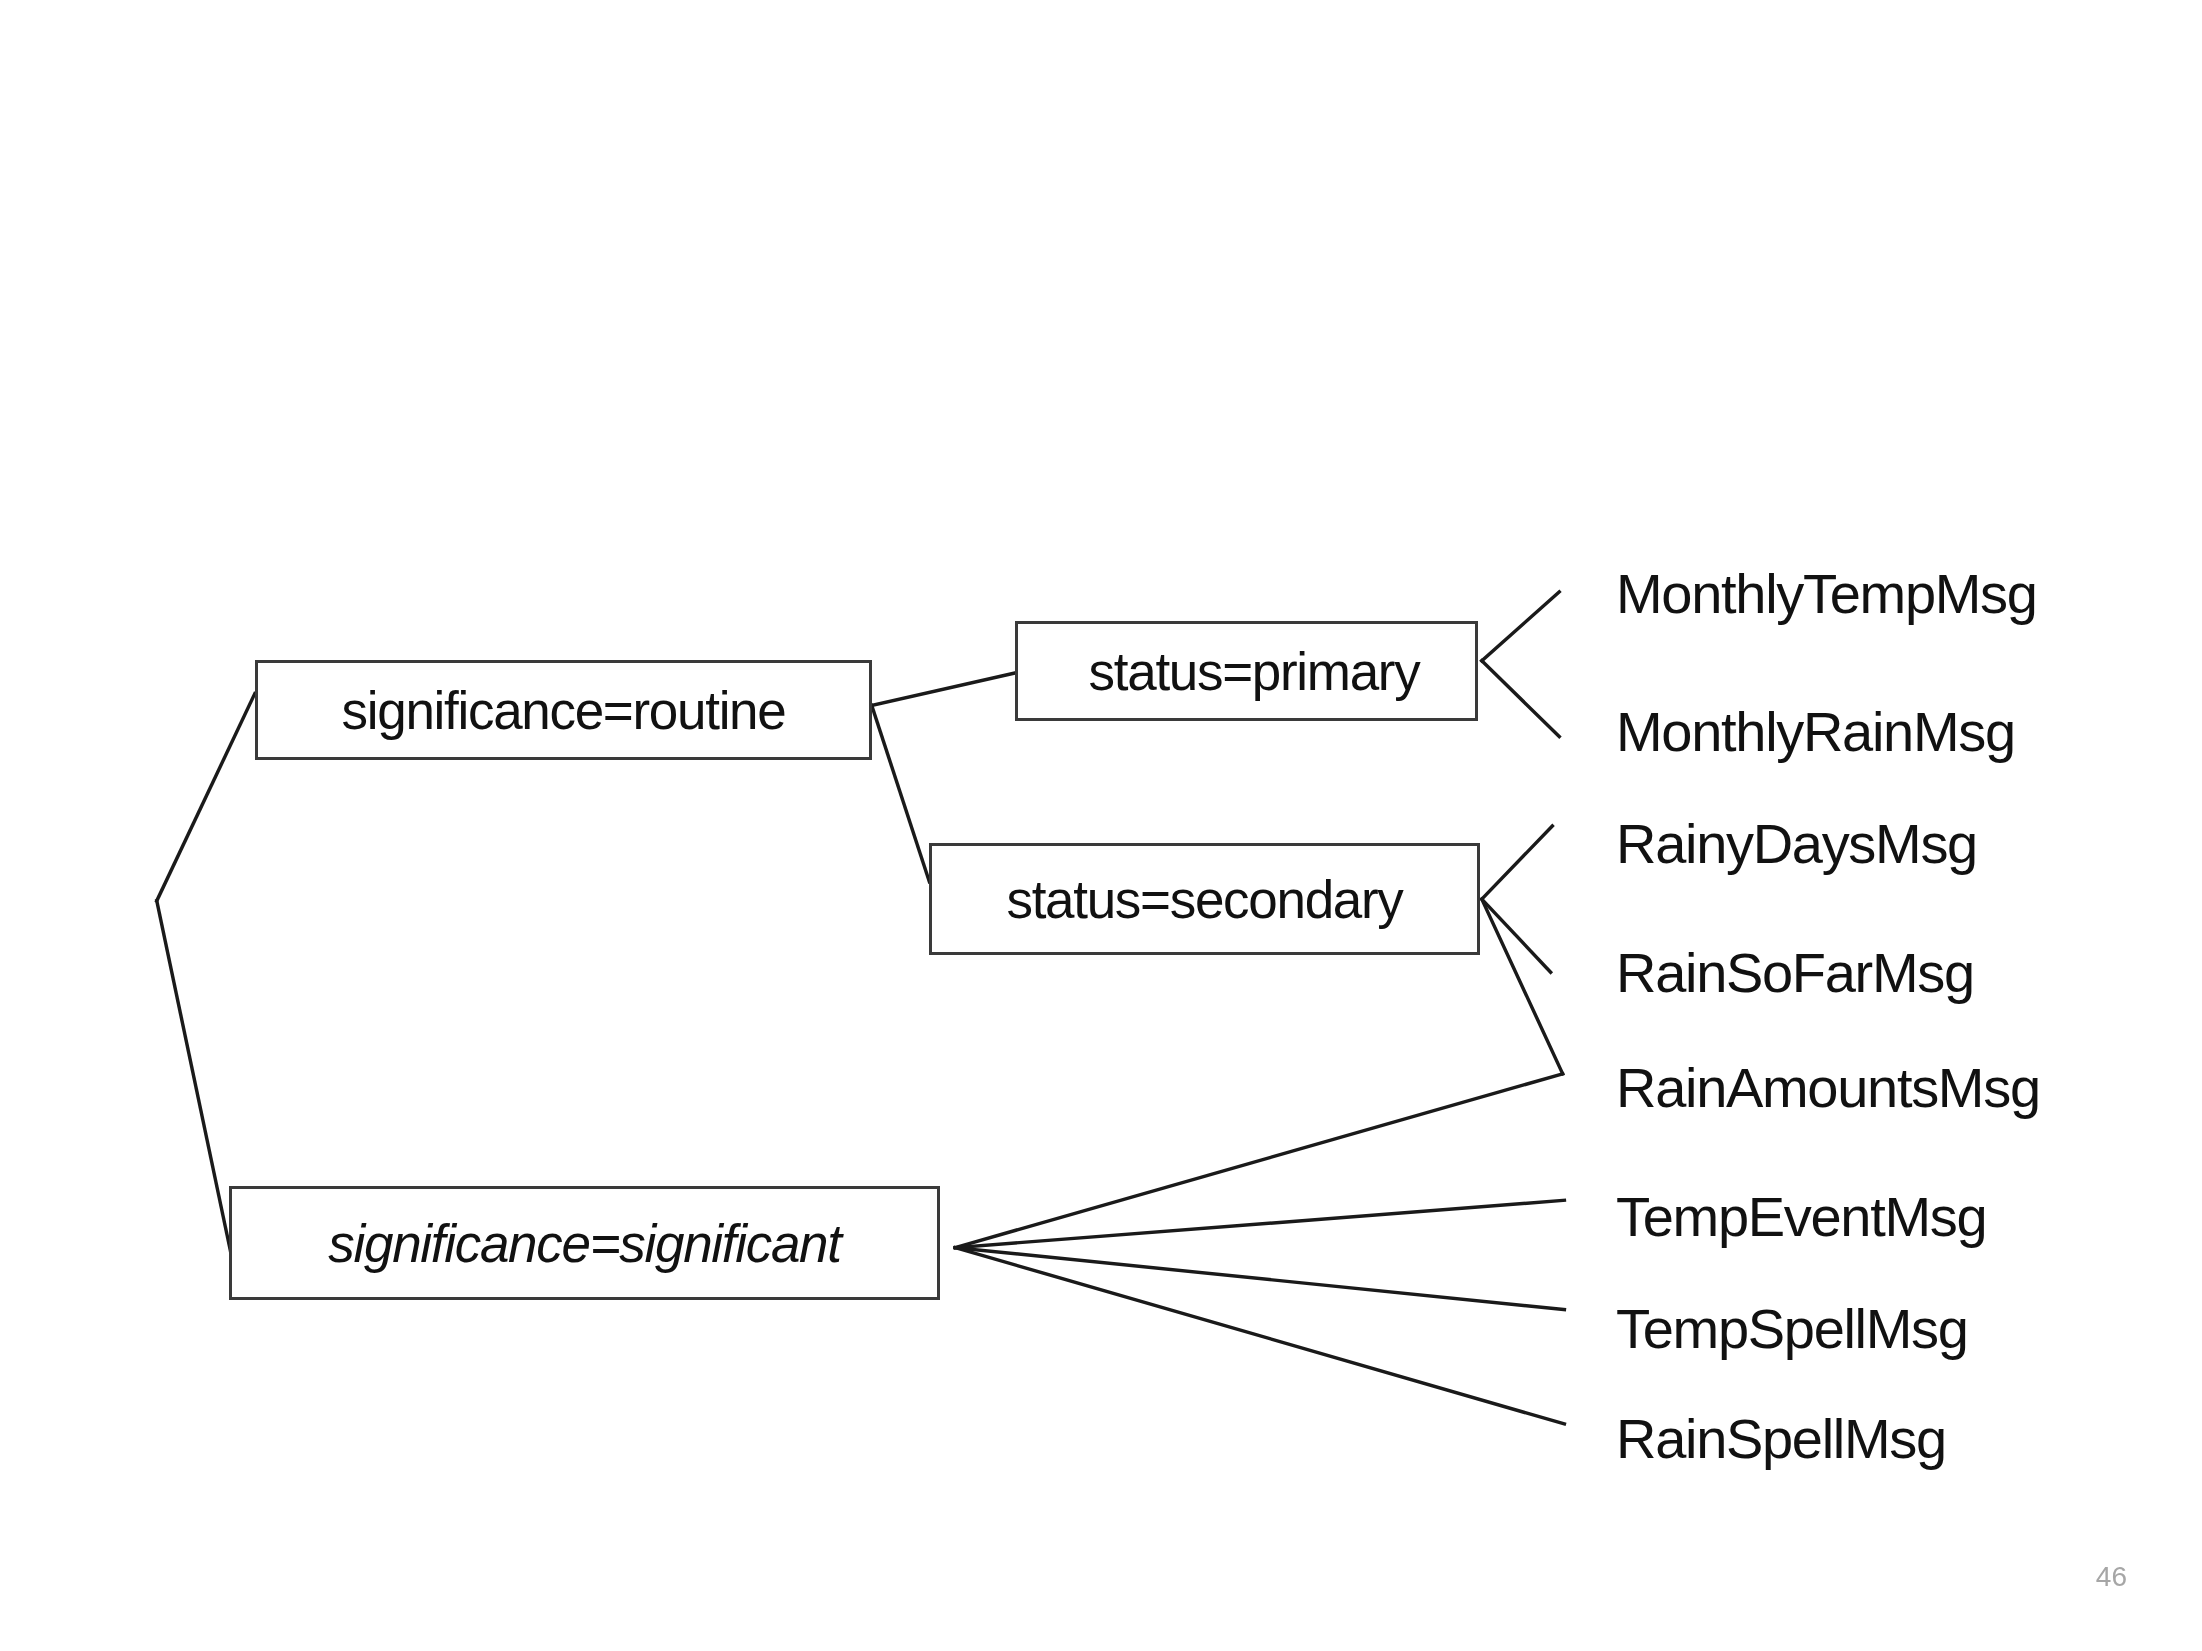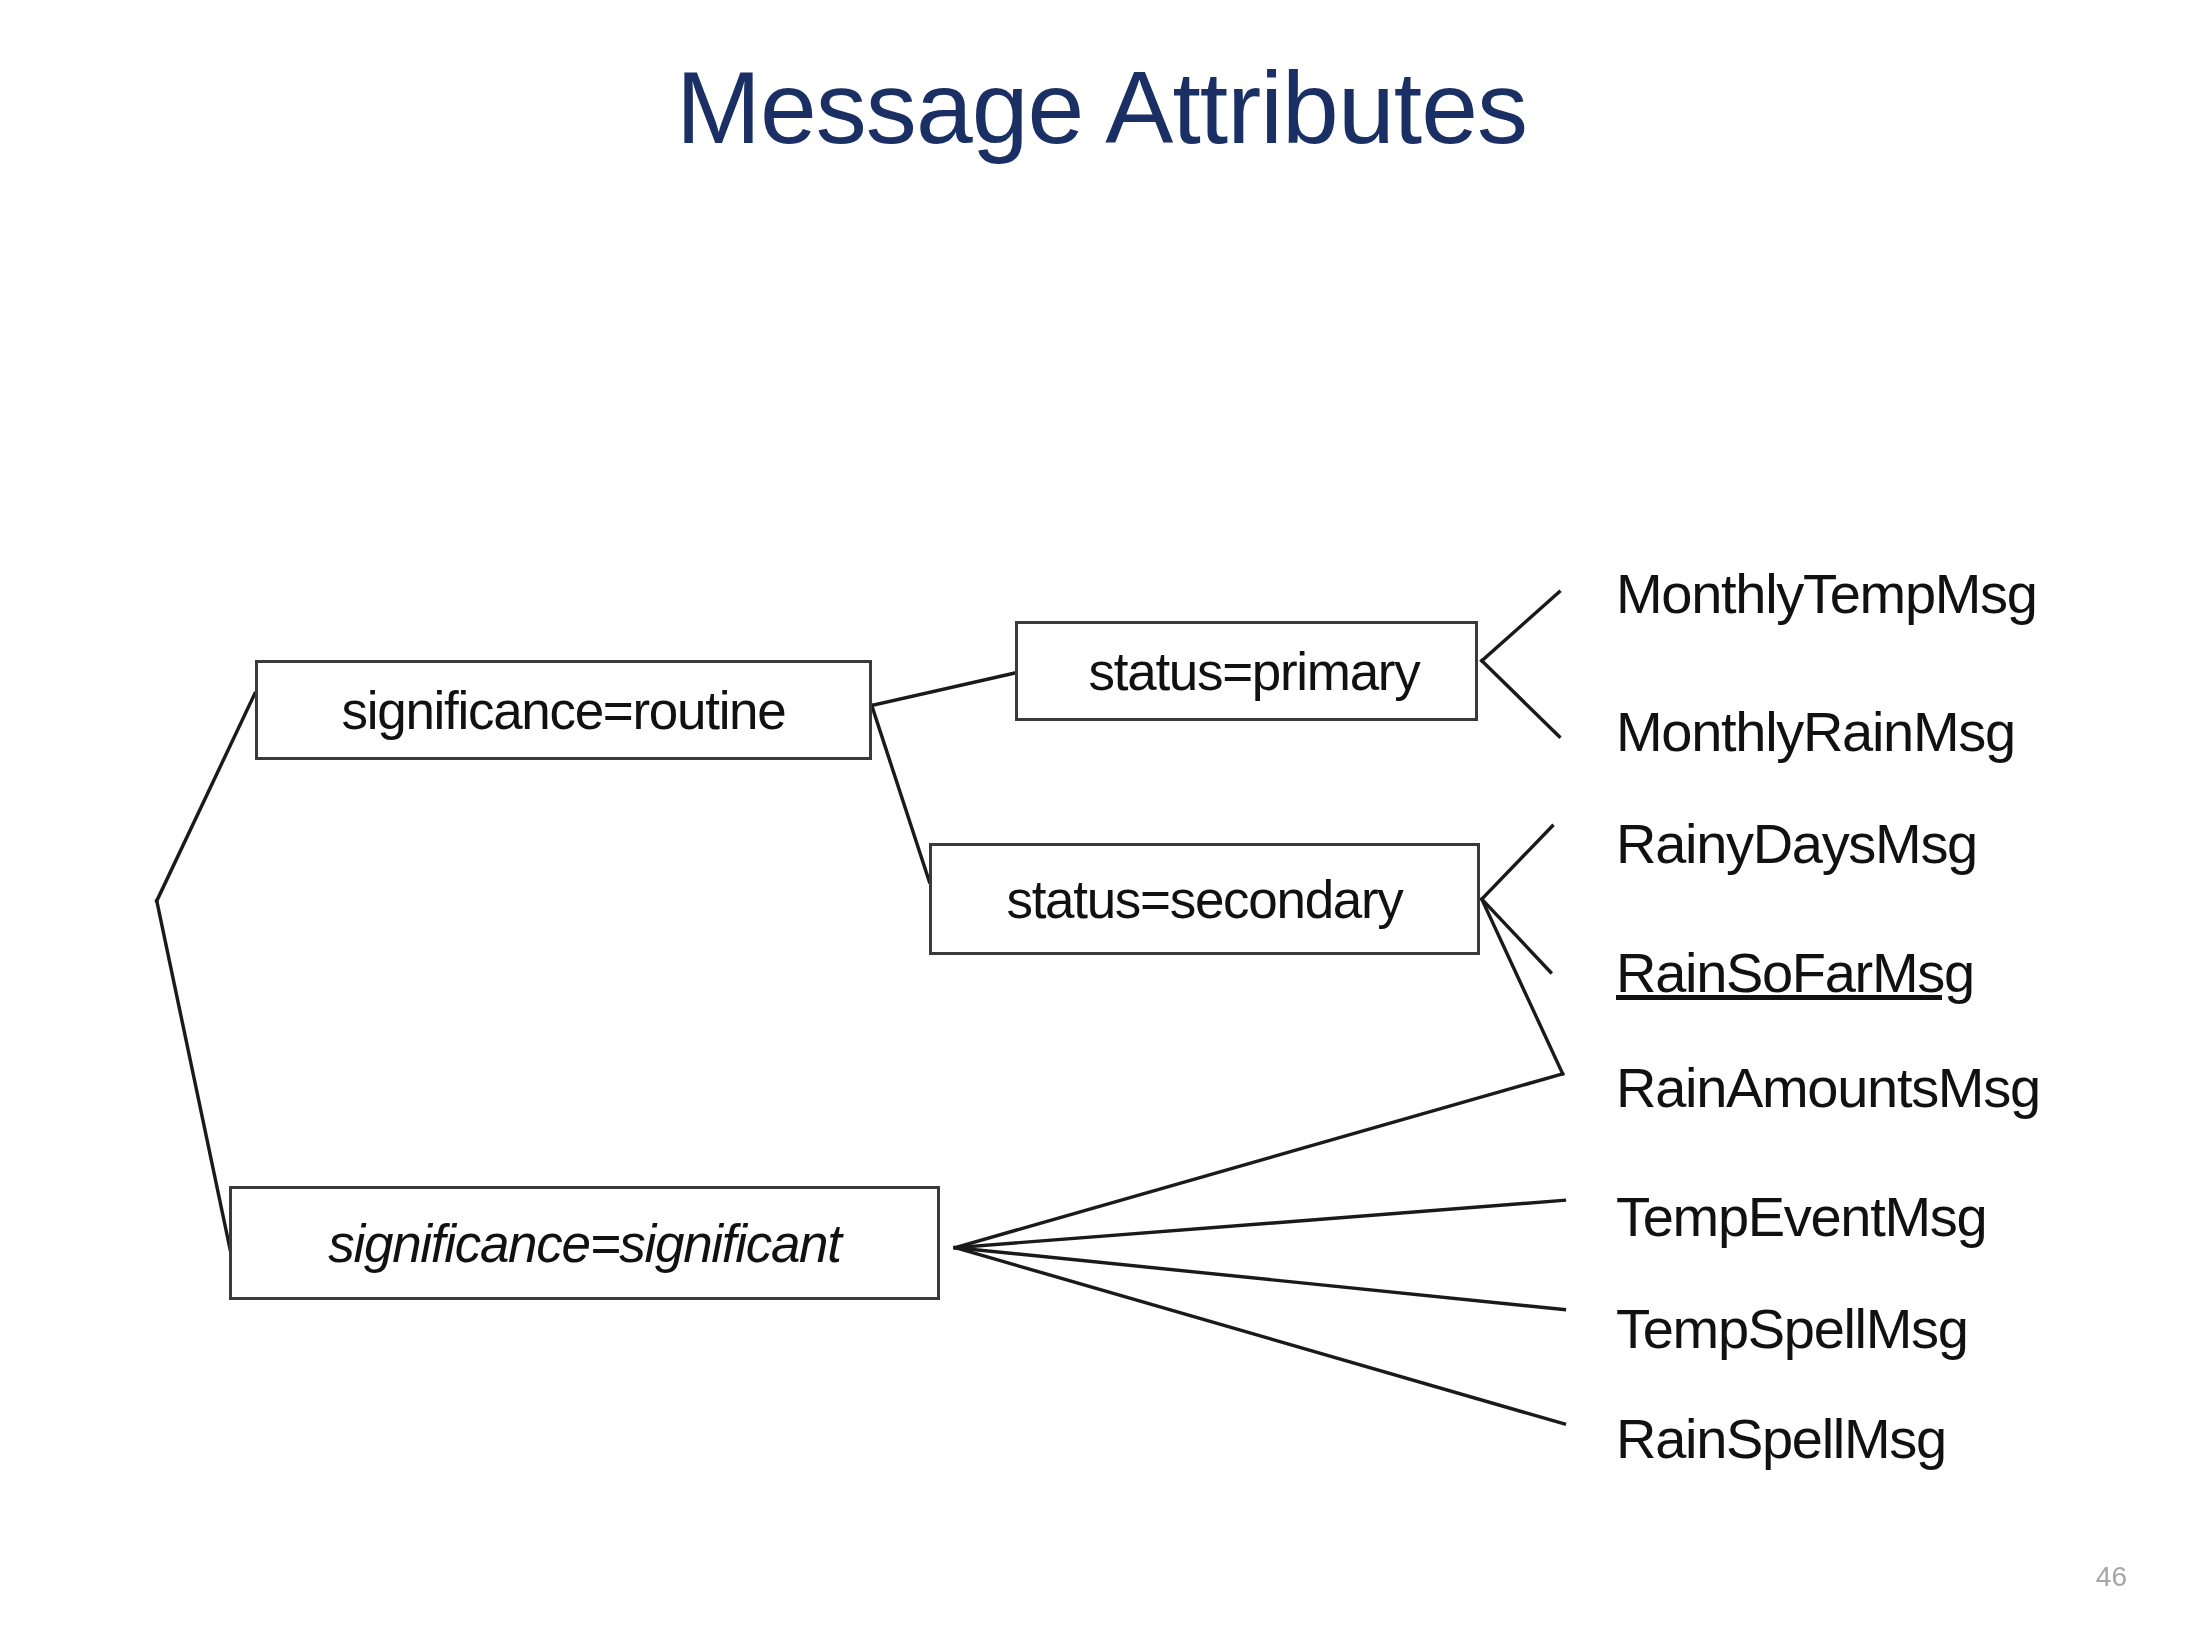--- a/index.html
+++ b/index.html
@@ -75,21 +75,20 @@
     font-family: "Liberation Sans", sans-serif;
     font-size: 28px;
     color: #a6a6a6;
   }
 </style>
 </head>
 <body>
 
 <div id="slide">
 
-  <div id="slide-title">Message Attributes</div>
 
   <svg id="diagram" viewBox="0 0 2560 1920" xmlns="http://www.w3.org/2000/svg">
     <g id="edge-layer" stroke="#1a1a1a" stroke-width="4" fill="none" stroke-linecap="square">
       <polyline points="182,1047 296,806"></polyline>
       <polyline points="182,1047 271,1470"></polyline>
       <polyline points="1013,820 1180,782"></polyline>
       <polyline points="1013,820 1080,1025"></polyline>
       <polyline points="1722,768 1812,688"></polyline>
       <polyline points="1722,768 1812,856"></polyline>
       <polyline points="1722,1045 1804,960"></polyline>
@@ -114,21 +113,21 @@
     <span>status=primary</span>
   </div>
 
   <div class="node-box" id="box-secondary">
     <span>status=secondary</span>
   </div>
 
   <div class="leaf-label" style="left:1616px; top:566px;">MonthlyTempMsg</div>
   <div class="leaf-label" style="left:1616px; top:704px;">MonthlyRainMsg</div>
   <div class="leaf-label" style="left:1616px; top:816px;">RainyDaysMsg</div>
-  <div class="leaf-label" style="left:1616px; top:945px;text-decoration:underline;">RainSoFarMsg</div>
+  <div class="leaf-label" style="left:1616px; top:945px;">RainSoFarMsg</div>
   <div class="leaf-label" style="left:1616px; top:1060px;">RainAmountsMsg</div>
   <div class="leaf-label" style="left:1616px; top:1189px;">TempEventMsg</div>
   <div class="leaf-label" style="left:1616px; top:1301px;">TempSpellMsg</div>
   <div class="leaf-label" style="left:1616px; top:1411px;">RainSpellMsg</div>
 
   <div id="page-number">46</div>
 
 </div>
 
 

